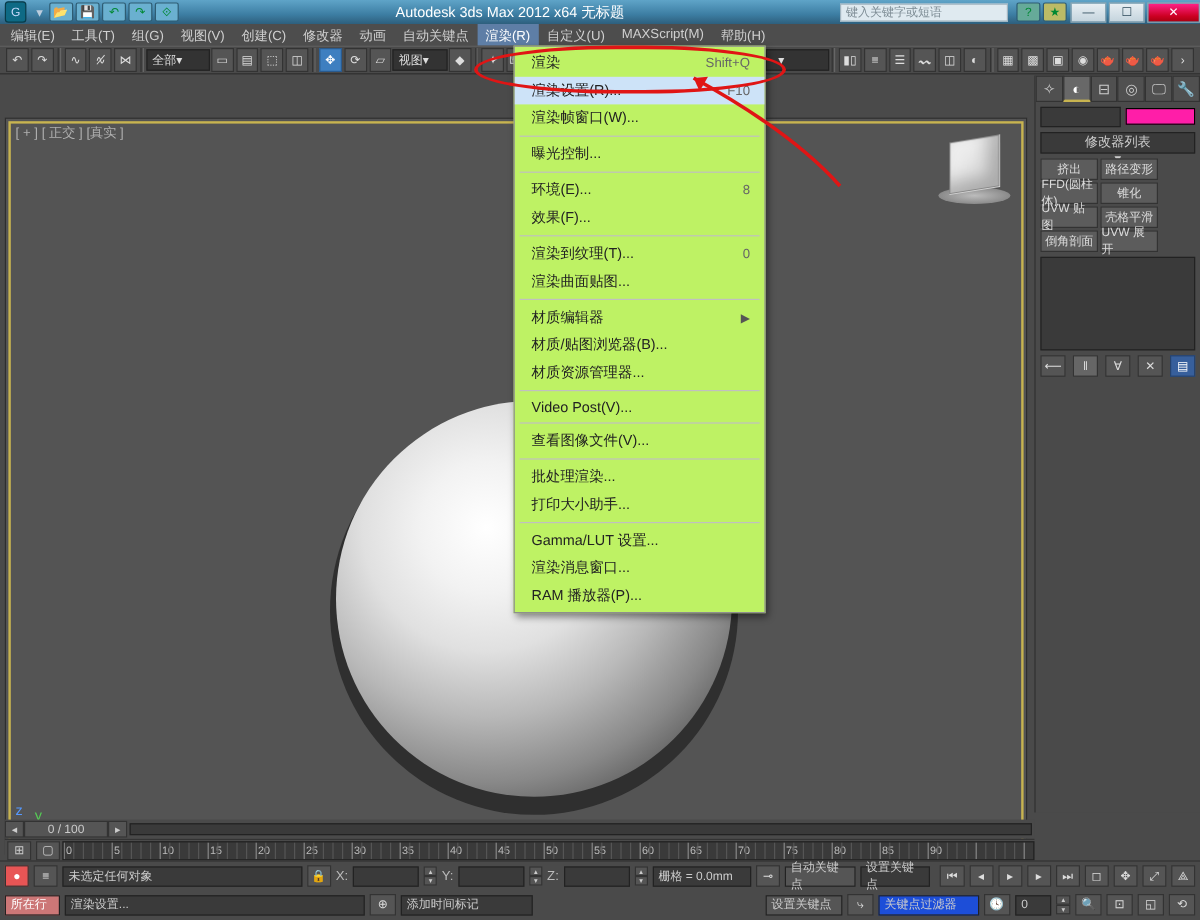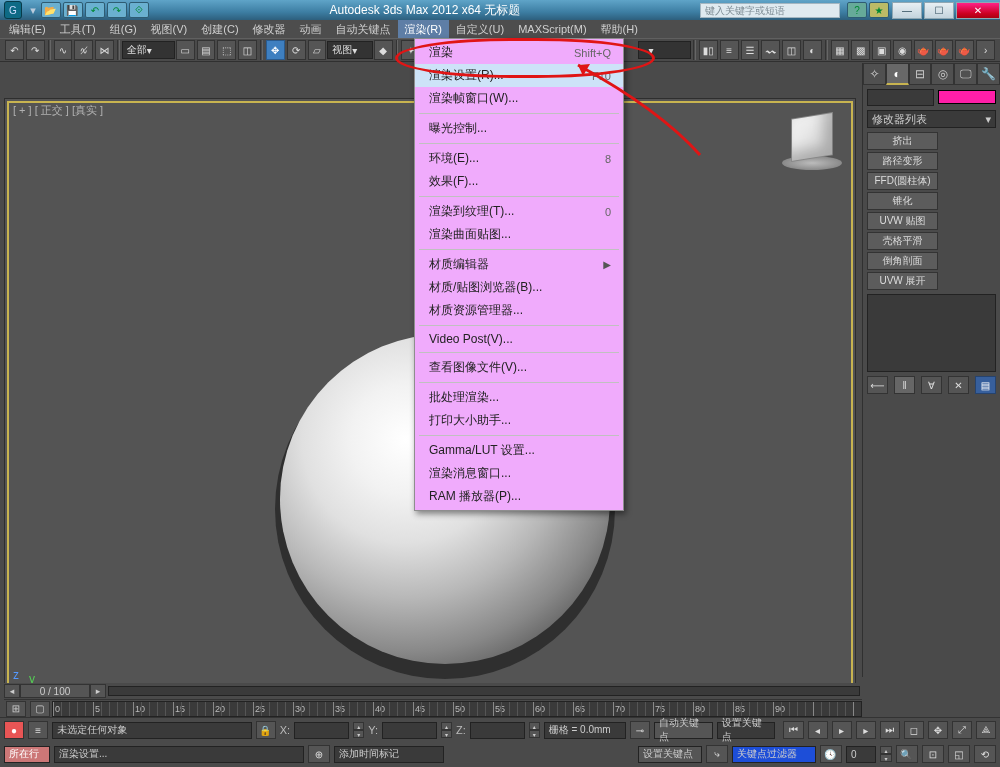--- a/index.html
+++ b/index.html
@@ -62,22 +62,22 @@
   .viewcube-wrap{position:absolute; right:20px; top:15px;}
   .viewcube{width:46px;height:46px;background:#e4e4e4;border:1px solid #888;transform:rotateX(20deg) rotateY(-25deg);box-shadow:inset -10px -10px 15px rgba(0,0,0,.25), inset 10px 10px 15px rgba(255,255,255,.4);}
   .cubebase{width:60px;height:14px;background:radial-gradient(ellipse at center,#bcbcbc 0%,#8a8a8a 70%,transparent 100%);border-radius:50%;margin:-4px -7px 0;}
   .origin-gizmo{position:absolute;left:10px;bottom:15px;width:30px;height:30px;}
   .ax{position:absolute;left:0;bottom:0;font-size:12px;}
   .ax.z{color:#59f;bottom:14px;left:-2px;}
   .ax.y{color:#5c5;left:14px;bottom:10px;}
   .ax.x{color:#f55;left:18px;bottom:-4px;}
   
   .dropdown{
-    position:absolute; left:414px; top:38px; width:210px;
-    background:#f0abfc; border:1px solid #8e8e8e; box-shadow:2px 3px 6px rgba(0,0,0,.45);
+    position:absolute; left:428px; top:38px; width:210px;
+    background:#bef264; border:1px solid #8e8e8e; box-shadow:2px 3px 6px rgba(0,0,0,.45);
     color:#222; font-size:12px; padding:2px 0;
   }
   .dd-item{padding:3px 12px 3px 14px; display:flex; justify-content:space-between; align-items:center;}
   .dd-item.hl{background:#cde3f8;}
   .dd-item .sc{color:#666;font-size:11px;}
   .dd-sep{height:1px;background:#c0c0c0;margin:3px 4px;}
   .dd-arrow{font-size:10px;color:#555;}
   
   .anno-ellipse{
     position:absolute;left:395px;top:38px;width:260px;height:40px;border:3px solid #e01515;border-radius:50%/55%;
@@ -89,24 +89,24 @@
   
   .rpanel{
     position:absolute; right:0; top:63px; width:138px; bottom:90px;
     background:#4a4a4a; border-left:1px solid #303030;
   }
   .rp-tabs{display:flex;height:22px;background:#4a4a4a;border-bottom:1px solid #303030;}
   .rp-tab{flex:1;height:22px;display:flex;align-items:center;justify-content:center;border:1px solid #333;background:#505050;font-size:12px;color:#ccc;}
   .rp-tab.on{background:#686868;color:#fff;border-bottom:2px solid #c8b450;}
   .rp-row{display:flex;height:18px;margin:3px 4px;align-items:center;}
   .colorbox{flex:1;height:14px;background:#ff1ea8;border:1px solid #000;margin-left:4px;}
-  .mod-dd{margin:4px;display:flex;align-items:center;height:18px;background:#3a3a3a;border:1px solid #222;color:#ccc;padding:0 4px;justify-content:space-between;}
+  .mod-dd{margin:4px;display:flex;align-items:center;height:18px;background:#3a3a3a;border:1px solid #222;color:#ccc;padding:0 4px;justify-content:space-between;flex-direction:column;}
   .mod-btns{display:flex;flex-wrap:wrap;margin:4px;gap:2px;}
   .mbtn{width:62px;height:18px;background:#5c5c5c;border:1px solid #333;font-size:10px;display:flex;align-items:center;justify-content:center;color:#dcdcdc;}
-  .mbtn.l{width:71px;}
+  .mbtn.l{width:48px;}
   .stack{margin:4px;height:78px;background:#3a3a3a;border:1px solid #222;}
   .tctrl{display:flex;justify-content:center;gap:6px;margin:4px;}
   .tcbtn{width:22px;height:18px;background:#555;border:1px solid #333;display:flex;align-items:center;justify-content:center;color:#ddd;font-size:10px;}
   .tcbtn.blue{background:#375f9c;border-color:#26436e;color:#fff;}
   .tcbtn.pause{background:#666;}
   
   .timeslider{position:absolute;left:4px;right:138px;bottom:68px;height:16px;background:#4a4a4a;display:flex;align-items:center;}
   .ts-btn{width:16px;height:14px;background:#555;border:1px solid #333;color:#ccc;display:flex;align-items:center;justify-content:center;font-size:9px;}
   .ts-num{width:70px;text-align:center;background:#555;border:1px solid #333;height:14px;color:#ccc;font-size:10px;line-height:14px;}
   .ts-track{flex:1;height:10px;background:#3a3a3a;border:1px solid #222;margin:0 2px;}

